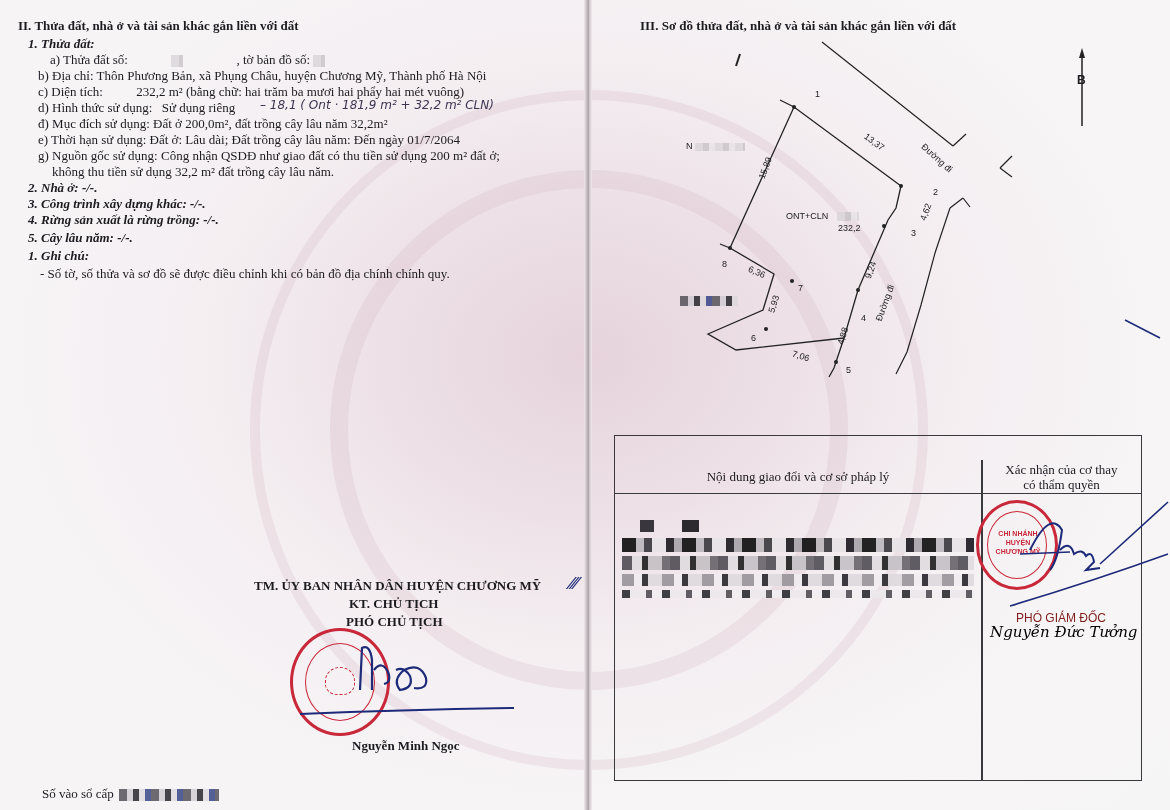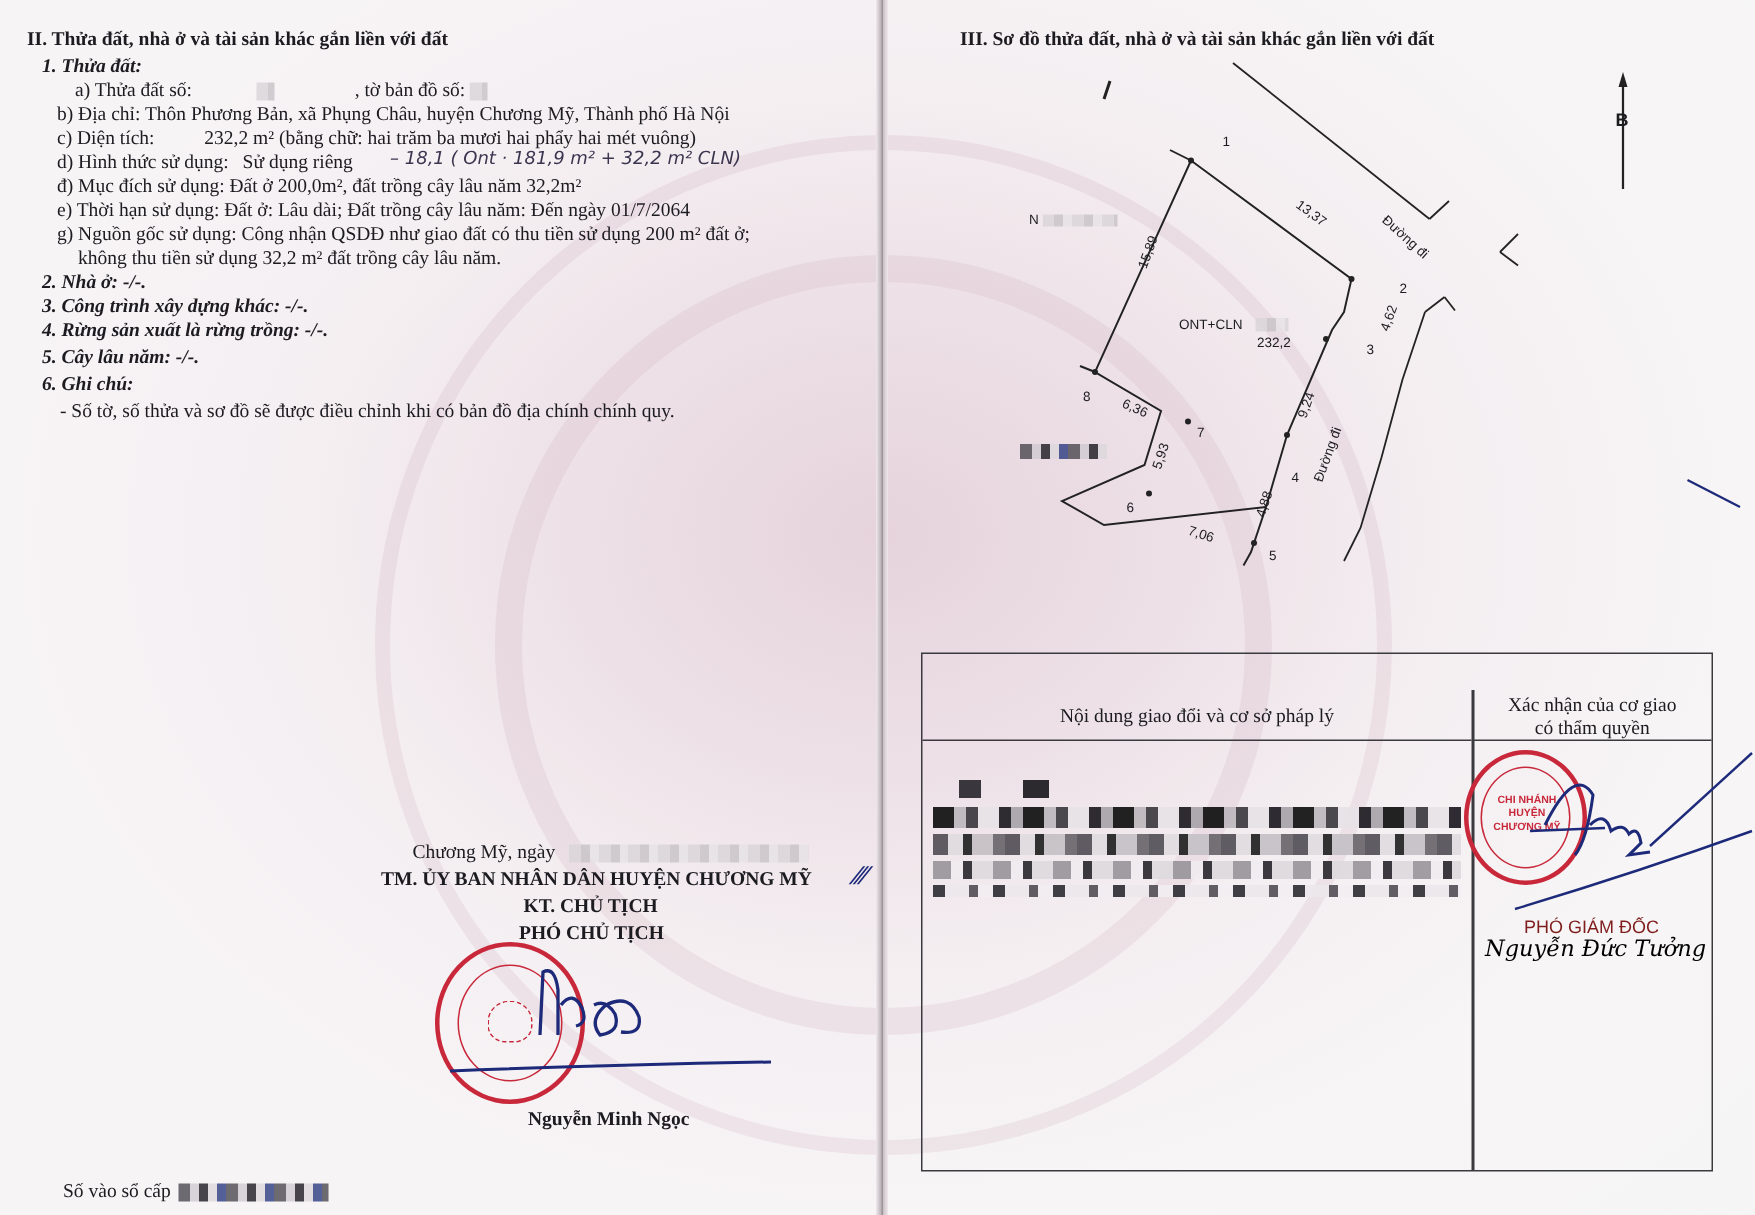--- a/index.html
+++ b/index.html
@@ -63,27 +63,23 @@
   <div class="handwrite" style="left:260px;top:98px;">– 18,1 ( Ont · 181,9 m² + 32,2 m² CLN)</div>
   <div class="txt" style="left:38px;top:116px;">đ) Mục đích sử dụng:  Đất ở 200,0m², đất trồng cây lâu năm 32,2m²</div>
   <div class="txt" style="left:38px;top:132px;">e) Thời hạn sử dụng:  Đất ở: Lâu dài; Đất trồng cây lâu năm: Đến ngày 01/7/2064</div>
   <div class="txt" style="left:38px;top:148px;">g) Nguồn gốc sử dụng:  Công nhận QSDĐ như giao đất có thu tiền sử dụng 200 m² đất ở;</div>
   <div class="txt" style="left:52px;top:164px;">không thu tiền sử dụng 32,2 m² đất trồng cây lâu năm.</div>
 
   <div class="txt bi" style="left:28px;top:180px;">2. Nhà ở:  -/-.</div>
   <div class="txt bi" style="left:28px;top:196px;">3. Công trình xây dựng khác: -/-.</div>
   <div class="txt bi" style="left:28px;top:212px;">4. Rừng sản xuất là rừng trồng: -/-.</div>
   <div class="txt bi" style="left:28px;top:230px;">5. Cây lâu năm:  -/-.</div>
-  <div class="txt bi" style="left:28px;top:248px;">6. Ghi chú:</div>
+  <div class="txt bi" style="left:28px;top:248px;">1. Ghi chú:</div>
   <div class="txt" style="left:40px;top:266px;">- Số tờ, số thửa và sơ đồ sẽ được điều chỉnh khi có bản đồ địa chính chính quy.</div>
 
-  <div class="txt" style="left:275px;top:560px;">
-    <span>Chương Mỹ, ngày</span>
-    <span class="blur" style="width:160px;margin-left:6px;"></span>
-  </div>
   <div class="txt b" style="left:254px;top:578px;">TM. ỦY BAN NHÂN DÂN HUYỆN CHƯƠNG MỸ</div>
   <div class="handwrite" style="left:570px;top:574px;color:#1d2a7a;font-size:16px;">⁄⁄⁄</div>
   <div class="txt b" style="left:349px;top:596px;">KT. CHỦ TỊCH</div>
   <div class="txt b" style="left:346px;top:614px;">PHÓ CHỦ TỊCH</div>
 
   <div class="stamp" style="left:290px;top:628px;width:100px;height:108px;">
     <div class="stamp-inner" style="left:12px;top:12px;width:70px;height:78px;"></div>
     <div style="position:absolute;left:32px;top:36px;width:30px;height:28px;border:1px dashed #c8283a;border-radius:50% 50% 40% 40%;"></div>
   </div>
   <svg style="position:absolute;left:300px;top:640px;" width="220" height="80">
@@ -168,21 +164,21 @@
   <span>N</span>
   <span class="blur" style="width:50px;height:8px;"></span>
 </div>
 <div class="txt" style="left:680px;top:292px;">
   <span class="blur blur-dark" style="width:58px;height:10px;"></span>
 </div>
 
 <div class="table4">
   <div class="t-sub1">Nội dung giao đổi và cơ sở pháp lý</div>
   <div class="t-sub2">
-    <div>Xác nhận của cơ giao</div>
+    <div>Xác nhận của cơ thay</div>
     <div>có thẩm quyền</div>
   </div>
   <div class="t-col-split"></div>
 </div>
 
 <div class="pixelated"></div>
 
 <div class="stamp" style="left:976px;top:500px;width:82px;height:90px;">
   <div class="stamp-inner" style="left:8px;top:8px;width:60px;height:68px;"></div>
   <div style="position:absolute;left:10px;top:26px;width:58px;text-align:center;font-family:'Liberation Sans',sans-serif;font-size:7px;line-height:9px;font-weight:bold;color:#c8283a;">CHI NHÁNH HUYỆN CHƯƠNG MỸ</div>

